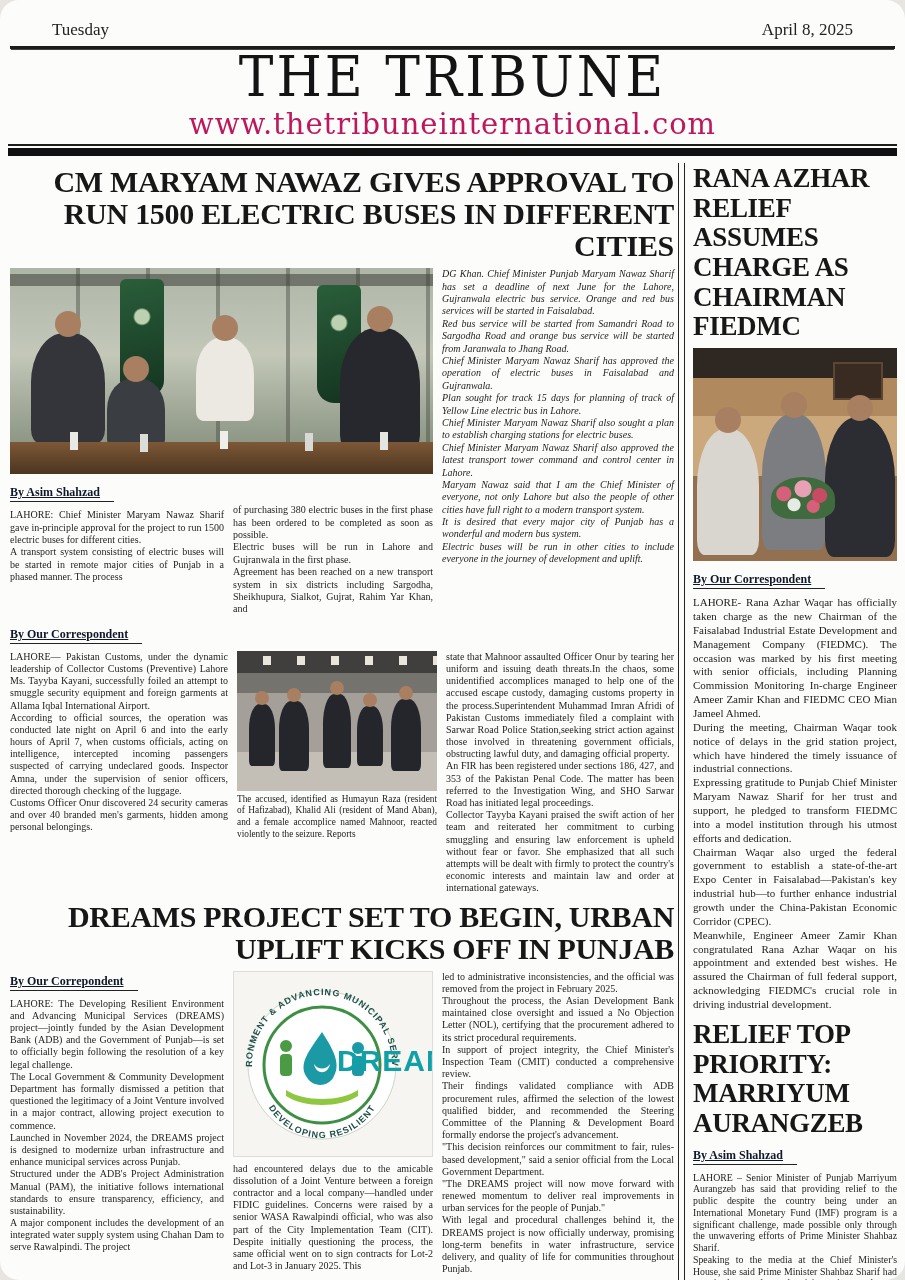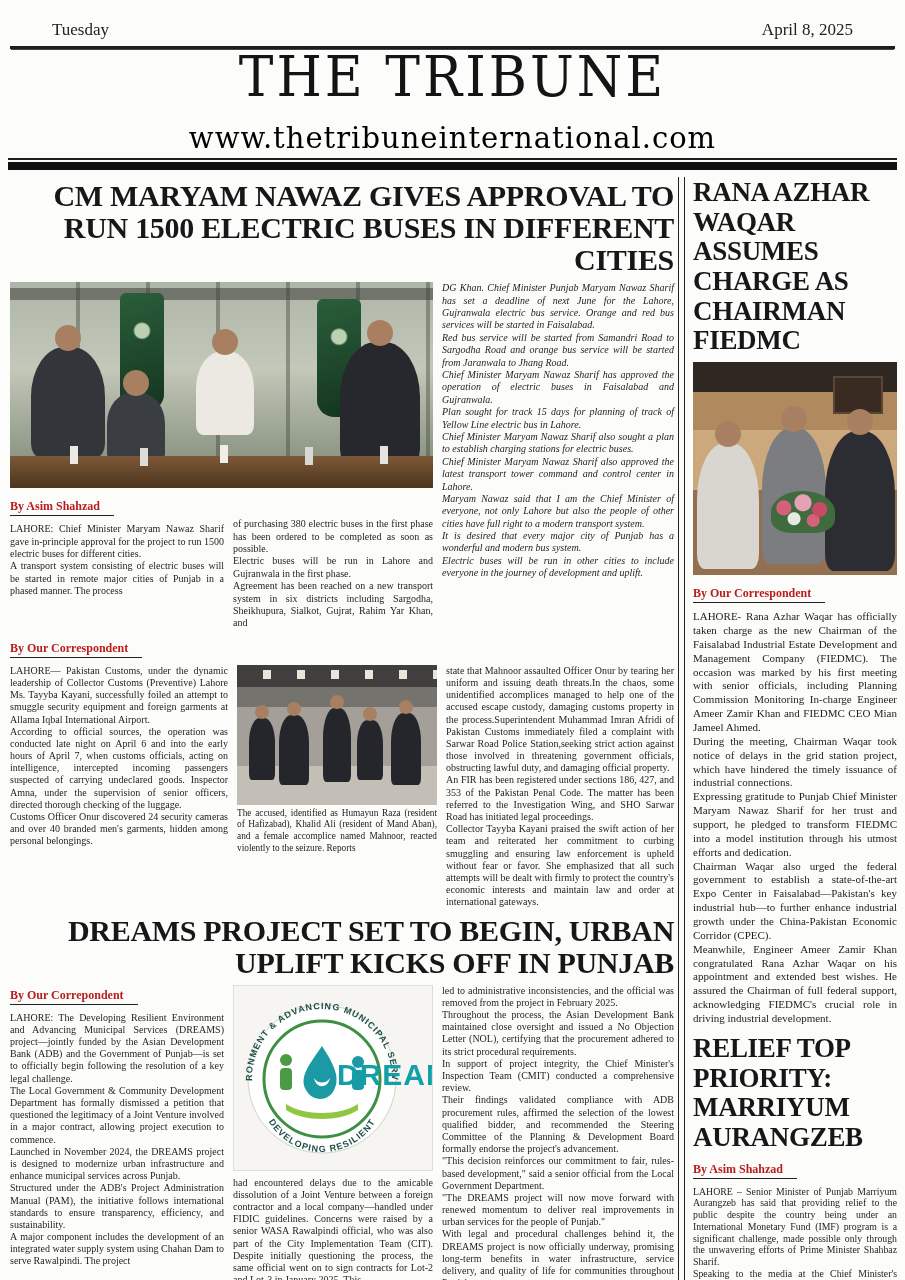--- a/index.html
+++ b/index.html
@@ -1,40 +1,40 @@
 <!DOCTYPE html>
 <html><head>
 <meta charset="utf-8">
 <style>
   html,body{margin:0;padding:0;background:#e6e5e2;}
   .page{position:relative;width:905px;height:1280px;margin:0 auto;background:#fcfcfa;
-        color:#1c1c1c;overflow:hidden;font-family:"Liberation Serif",serif;}
+        color:#1c1c1c;overflow:hidden;font-family:"Liberation Serif",serif;border-radius:19px;}
   
   .topbar{display:flex;justify-content:space-between;padding:20px 52px 4px 52px;
           font-size:17px;color:#222;}
   .rule-thin{border-top:3px solid #1d1d1d;margin:2px 10px 0 10px;box-shadow:0 2px 0 -1px #444;}
   .edition{text-align:center;font-size:10px;margin-top:4px;color:#333;}
   .masthead-title{text-align:center;font-family:"DejaVu Serif",serif;font-size:52px;
           letter-spacing:3px;line-height:1.0;margin-top:2px;transform:scaleY(1.08);color:#141414;}
   .website{text-align:center;font-family:"DejaVu Serif",serif;font-size:29px;
-          letter-spacing:1px;margin-top:18px;color:#000000;}
+          letter-spacing:1px;margin-top:4px;color:#be185d;}
   .rule-mid{border-top:2px solid #1d1d1d;margin:3px 8px 0 8px;}
   .rule-thick{height:8px;background:#111;margin:2px 8px 0 8px;}
   
   .content{display:flex;padding:4px 8px 0 8px;}
   .main-col{width:668px;flex:0 0 668px;}
   .divider{flex:0 0 5px;border-left:1.5px solid #222;border-right:1.5px solid #222;margin:3px 1px 0 2px;}
   .sidebar{flex:1;padding-left:7px;min-width:0;}
   
   .hl{font-weight:bold;text-align:right;color:#171717;letter-spacing:-0.3px;
       font-size:30px;line-height:1.07;margin:6px 2px 6px 2px;}
   .hl-side{font-weight:bold;text-align:left;color:#171717;font-size:27px;line-height:1.1;
       letter-spacing:-0.3px;margin:4px 0 6px 0;}
   .byline{display:inline-block;font-weight:bold;font-size:12px;border-bottom:1.6px solid #222;
-      padding:0 14px 1px 0;margin:2px 0 7px 0;color:#b91c1c;}
+      padding:0 14px 1px 0;margin:2px 0 7px 0;color:#0f172a;text-decoration:underline;}
   .bt{font-size:10px;line-height:1.24;text-align:justify;white-space:pre-line;color:#1e1e1e;}
   .bt-sm{font-size:10px;line-height:1.22;text-align:justify;white-space:pre-line;color:#1e1e1e;}
   .caption{font-size:9.3px;line-height:1.25;text-align:justify;white-space:pre-line;color:#222;margin-top:3px;}
   .side-text{font-size:11px;line-height:1.26;text-align:justify;white-space:pre-line;color:#1e1e1e;}
   .side-text-sm{font-size:9.8px;line-height:1.2;text-align:justify;white-space:pre-line;color:#1e1e1e;}
   
   .art1-grid{display:grid;grid-template-columns:214px 200px 1fr;column-gap:9px;padding:0 2px;}
   .art1-photo{grid-column:1/3;grid-row:1;height:206px;margin-bottom:8px;}
   .art1-c3{grid-column:3;grid-row:1/3;font-style:italic;}
   .art1-c1{grid-column:1;grid-row:2;}
@@ -212,21 +212,21 @@
 With legal and procedural challenges behind it, the DREAMS project is now officially underway, promising long-term benefits in water infrastructure, service delivery, and quality of life for communities throughout Punjab.</div>
         </div>
       </section>
     </main>
 
     <div class="divider"></div>
 
     <aside class="sidebar">
 
       <section>
-        <h2 class="hl-side">RANA AZHAR WAQAR ASSUMES CHARGE AS CHAIRMAN FIEDMC</h2>
+        <h2 class="hl-side">RANA AZHAR RELIEF ASSUMES CHARGE AS CHAIRMAN FIEDMC</h2>
 
         <div class="ph photo-fiedmc" style="height:213px;margin:2px 0 8px 0;">
           <div class="frame"></div>
           <div class="person" style="left:2%;bottom:3%;width:62px;height:126px;background:#d9d6cf;"></div>
           <div class="person" style="left:34%;bottom:5%;width:64px;height:136px;background:#7c7d80;"></div>
           <div class="person" style="right:1%;bottom:2%;width:70px;height:140px;background:#2b2d33;"></div>
           <div class="bouquet"></div>
         </div>
 
         <span class="byline">By Our Correspondent</span>

